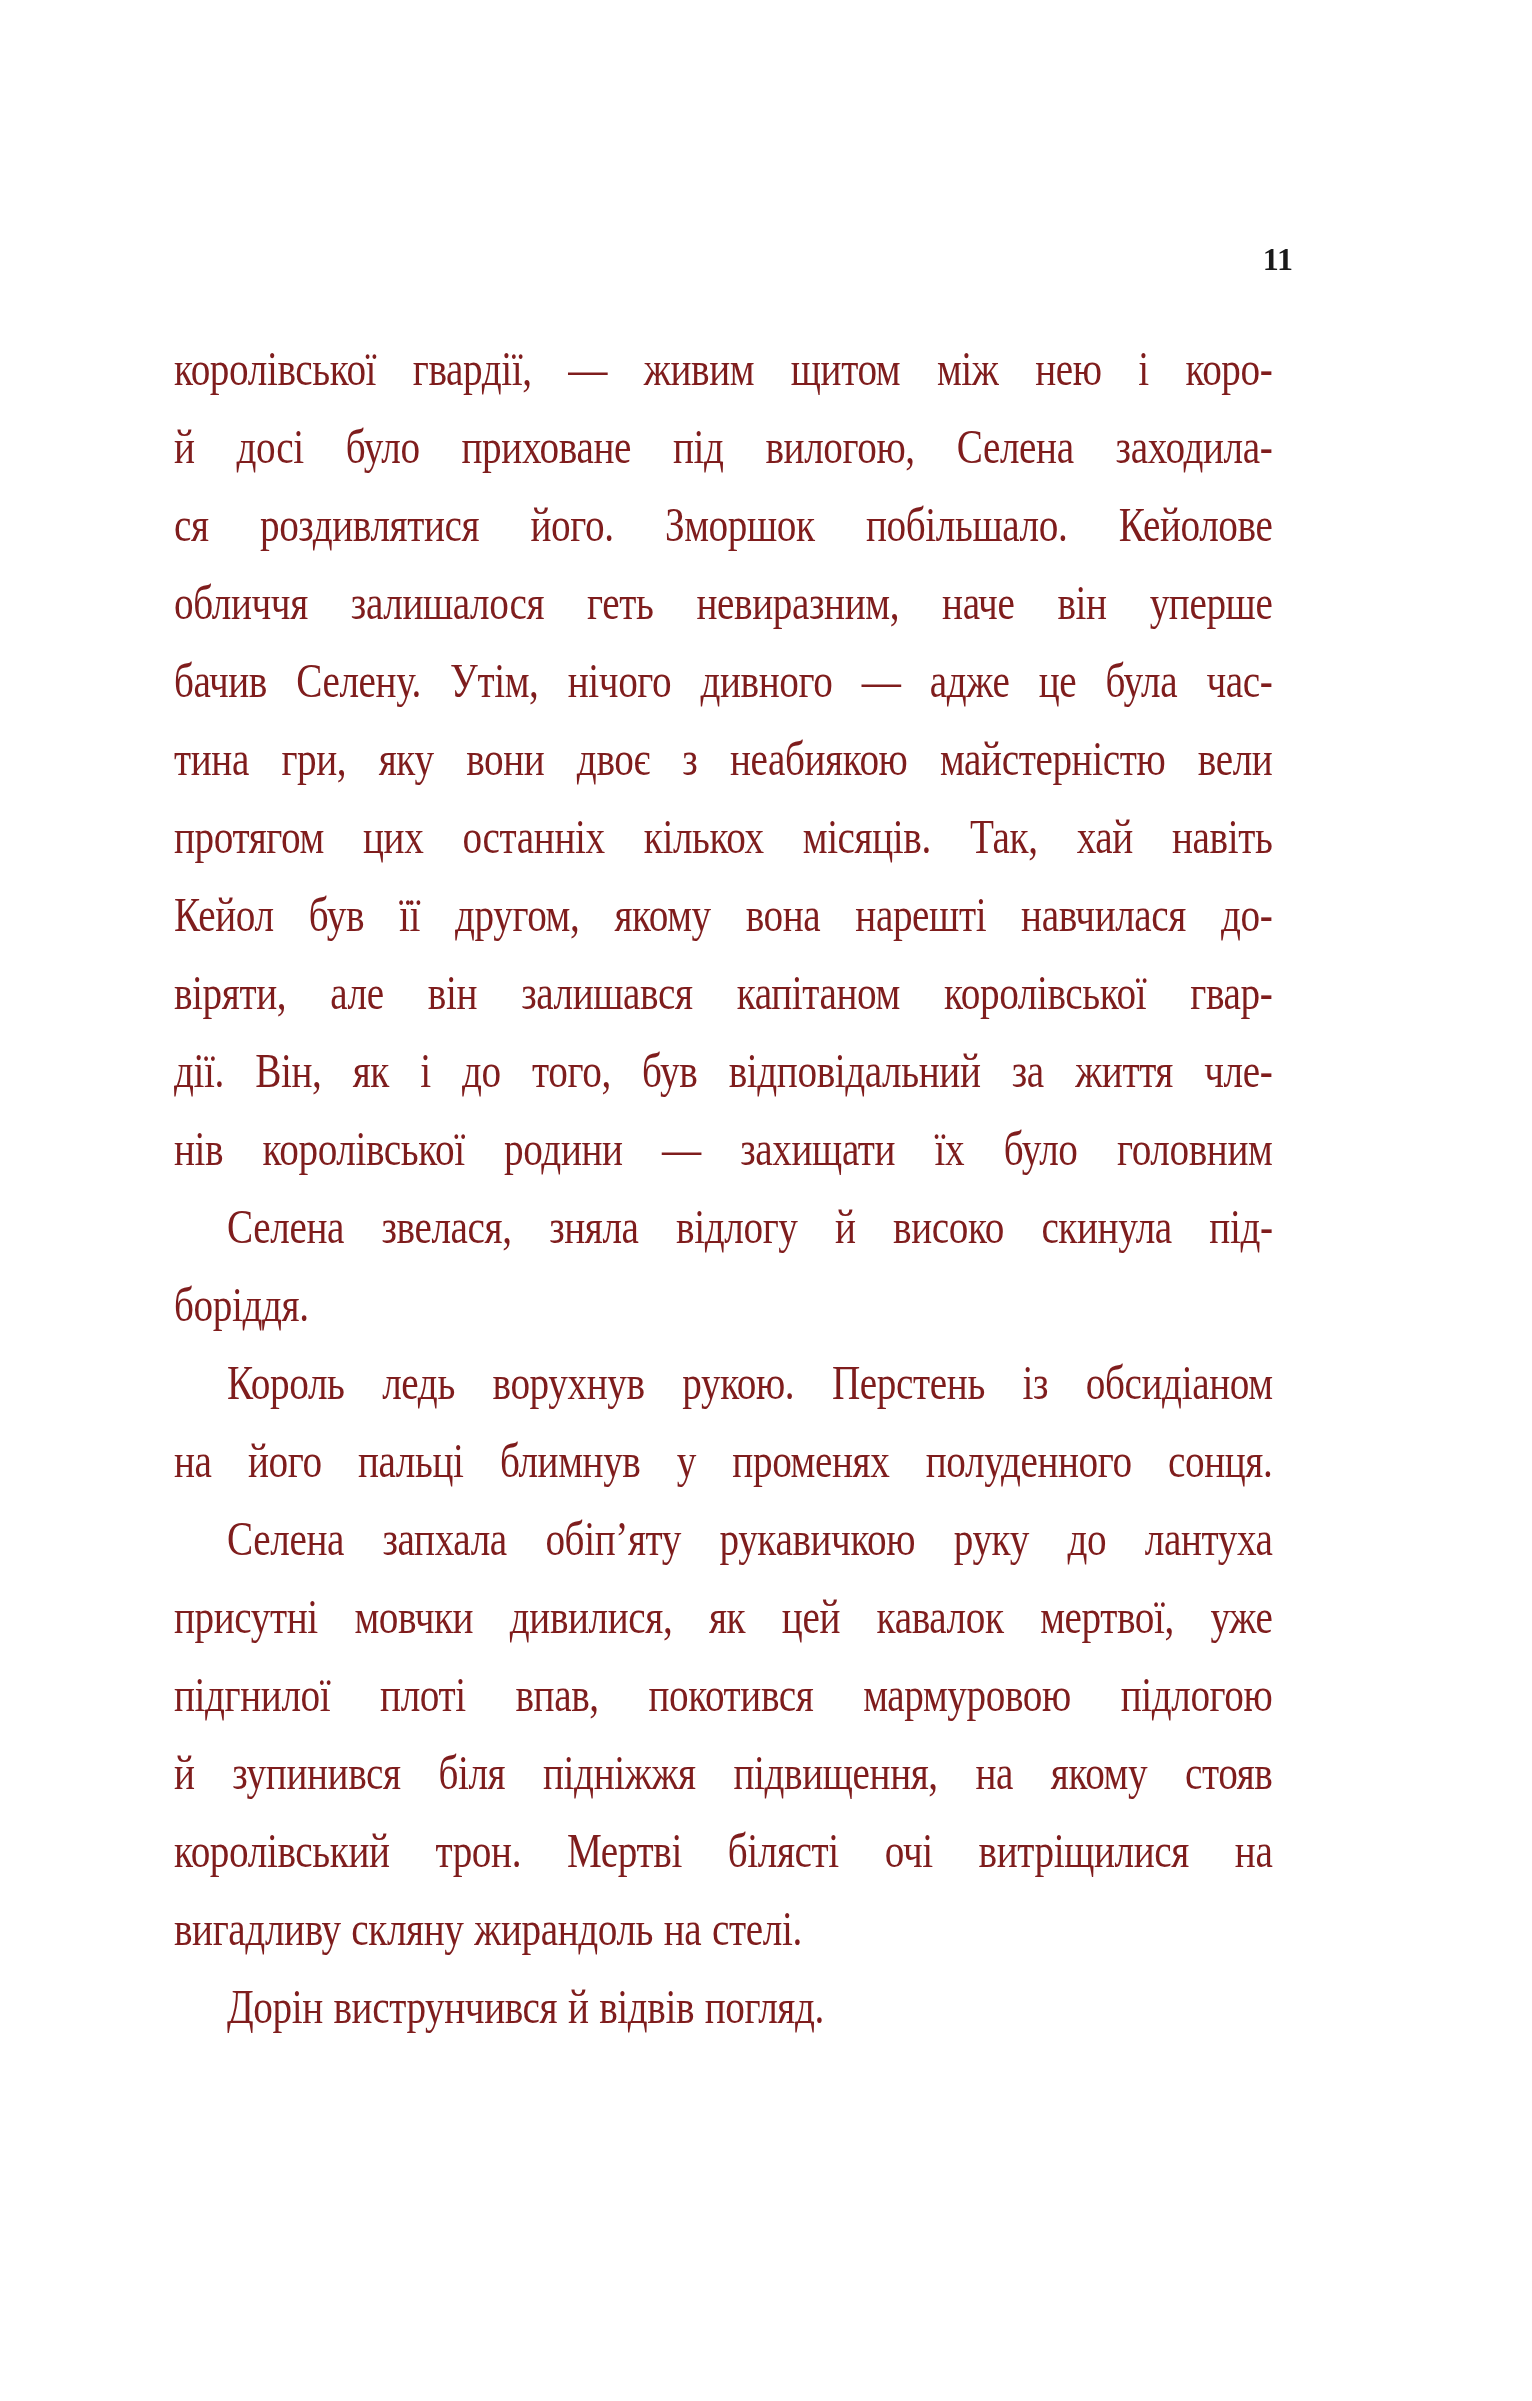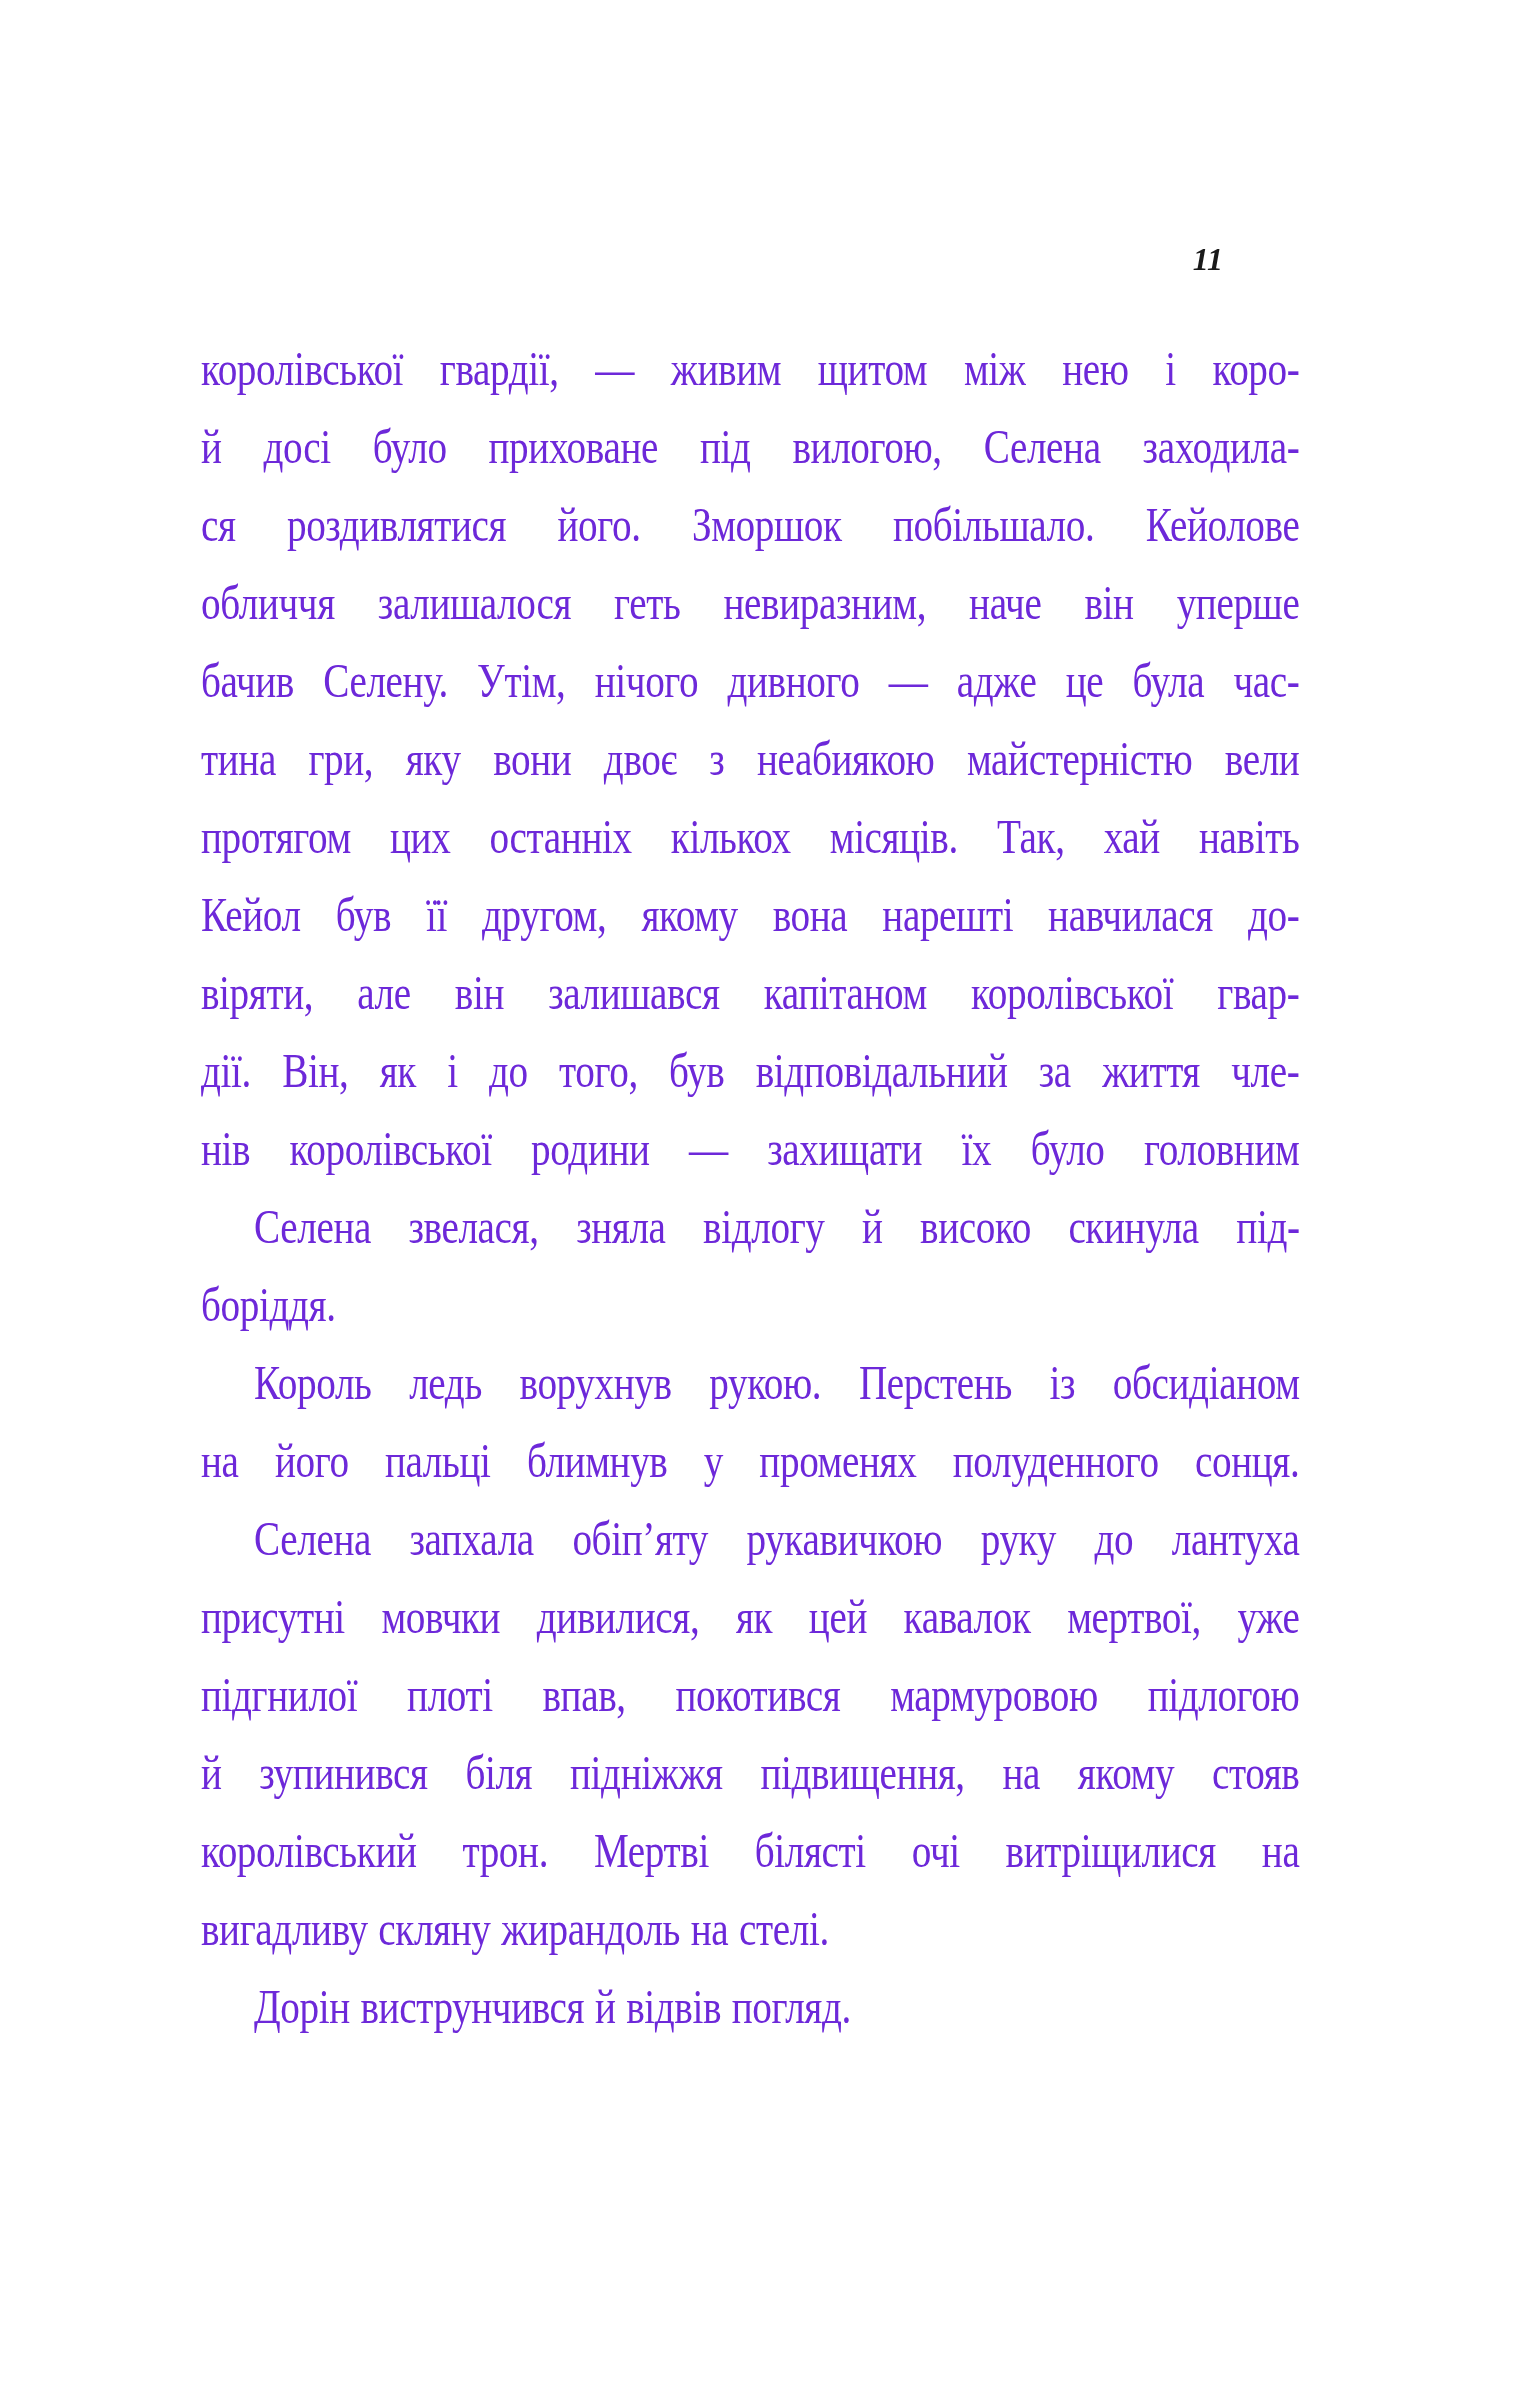--- a/index.html
+++ b/index.html
@@ -17,50 +17,48 @@
     .page {
       position: absolute;
       left: 0; top: 0;
       width: 1532px;
       height: 2401px;
       background: #ffffff;
     }
     .page-number {
       position: absolute;
       top: 239px;
-      left: 1175px;
+      left: 1245px;
       width: 48px;
       text-align: right;
       font-family: "Liberation Serif", "DejaVu Serif", serif;
       font-weight: bold;
       font-size: 32px;
       line-height: 40px;
       color: #1a1a1a;
-      font-style: italic;
     }
     .text-block {
       position: absolute;
       left: 174px;
       top: 330px;
       width: 1098px;
     }
     .line {
       display: block;
       height: 78px;
       line-height: 78px;
       font-family: "Liberation Serif", "DejaVu Serif", serif;
       font-size: 49px;
       white-space: nowrap;
       text-align: justify;
       text-align-last: justify;
       transform-origin: left center;
       letter-spacing: -0.5px;
       word-spacing: 1.6px;
-      color: #6d28d9;
-      margin-left: 27px;
+      color: #7f1d1d;
     }
     .line.indent {
       padding-left: 53px;
     }
     .line.last {
       text-align-last: left;
     }
     .line span.inner {
       display: inline-block;
       width: 100%;

